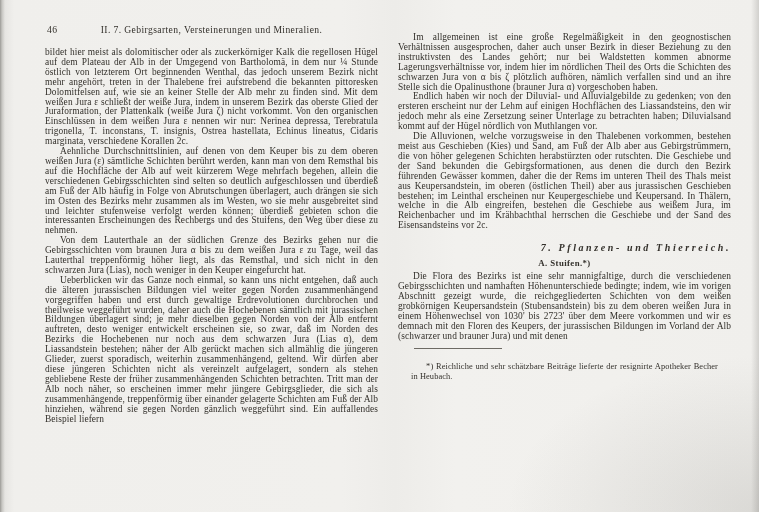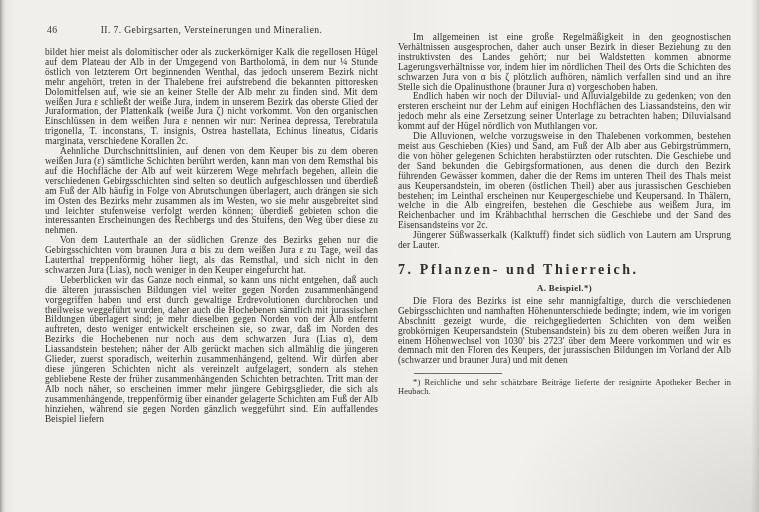--- a/index.html
+++ b/index.html
@@ -52,44 +52,45 @@
     font-size: 9.4px;
     line-height: 9.9px;
     text-indent: 1.6em;
     letter-spacing: 0.1px;
     hyphens: auto;
   }
   .noindent { text-indent: 0; }
 
   .section-heading {
     margin: 11px 0 5px 0;
-    text-align: left;
-    font-size: 14px;
+    text-align: right;
+    font-size: 10px;
     letter-spacing: 2.6px;
     text-indent: 0;
     white-space: nowrap;
+    font-style: italic;
   }
   .subsection-heading {
     margin: 0 0 4px 0;
     text-align: center;
     font-size: 8.8px;
     font-weight: bold;
     letter-spacing: 0.4px;
     text-indent: 0;
   }
 
   .footnote-rule {
     width: 88px;
     height: 0;
     border: none;
     border-top: 1px solid #6d6a64;
     margin: 7px 0 4px 16px;
   }
   .footnote {
-    margin: 0;
+    margin: 13px;
     text-align: justify;
     font-size: 8.4px;
     line-height: 9.2px;
     text-indent: 1.8em;
     letter-spacing: 0.1px;
   }
 </style>
 </head>
 <body>
 
@@ -103,22 +104,21 @@
   <p class="body-par noindent">bildet hier meist als dolomitischer oder als zuckerkörniger Kalk die regellosen Hügel auf dem Plateau der Alb in der Umgegend von Bartholomä, in dem nur ¼ Stunde östlich von letzterem Ort beginnenden Wenthal, das jedoch unserem Bezirk nicht mehr angehört, treten in der Thalebene frei aufstrebend die bekannten pittoresken Dolomitfelsen auf, wie sie an keiner Stelle der Alb mehr zu finden sind. Mit dem weißen Jura ε schließt der weiße Jura, indem in unserem Bezirk das oberste Glied der Juraformation, der Plattenkalk (weiße Jura ζ) nicht vorkommt. Von den organischen Einschlüssen in dem weißen Jura ε nennen wir nur: Nerinea depressa, Terebratula trigonella, T. inconstans, T. insignis, Ostrea hastellata, Echinus lineatus, Cidaris marginata, verschiedene Korallen 2c.</p>
   <p class="body-par">Aehnliche Durchschnittslinien, auf denen von dem Keuper bis zu dem oberen weißen Jura (ε) sämtliche Schichten berührt werden, kann man von dem Remsthal bis auf die Hochfläche der Alb auf weit kürzerem Wege mehrfach begehen, allein die verschiedenen Gebirgsschichten sind selten so deutlich aufgeschlossen und überdieß am Fuß der Alb häufig in Folge von Abrutschungen überlagert, auch drängen sie sich im Osten des Bezirks mehr zusammen als im Westen, wo sie mehr ausgebreitet sind und leichter stufenweise verfolgt werden können; überdieß gebieten schon die interessanten Erscheinungen des Rechbergs und des Stuifens, den Weg über diese zu nehmen.</p>
   <p class="body-par">Von dem Lauterthale an der südlichen Grenze des Bezirks gehen nur die Gebirgsschichten vom braunen Jura α bis zu dem weißen Jura ε zu Tage, weil das Lauterthal treppenförmig höher liegt, als das Remsthal, und sich nicht in den schwarzen Jura (Lias), noch weniger in den Keuper eingefurcht hat.</p>
   <p class="body-par">Ueberblicken wir das Ganze noch einmal, so kann uns nicht entgehen, daß auch die älteren jurassischen Bildungen viel weiter gegen Norden zusammenhängend vorgegriffen haben und erst durch gewaltige Erdrevolutionen durchbrochen und theilweise weggeführt wurden, daher auch die Hochebenen sämtlich mit jurassischen Bildungen überlagert sind; je mehr dieselben gegen Norden von der Alb entfernt auftreten, desto weniger entwickelt erscheinen sie, so zwar, daß im Norden des Bezirks die Hochebenen nur noch aus dem schwarzen Jura (Lias α), dem Liassandstein bestehen; näher der Alb gerückt machen sich allmählig die jüngeren Glieder, zuerst sporadisch, weiterhin zusammenhängend, geltend. Wir dürfen aber diese jüngeren Schichten nicht als vereinzelt aufgelagert, sondern als stehen gebliebene Reste der früher zusammenhängenden Schichten betrachten. Tritt man der Alb noch näher, so erscheinen immer mehr jüngere Gebirgsglieder, die sich als zusammenhängende, treppenförmig über einander gelagerte Schichten am Fuß der Alb hinziehen, während sie gegen Norden gänzlich weggeführt sind. Ein auffallendes Beispiel liefern</p>
 </div>
 
 <div class="page page-right">
   <p class="body-par">Im allgemeinen ist eine große Regelmäßigkeit in den geognostischen Verhältnissen ausgesprochen, daher auch unser Bezirk in dieser Beziehung zu den instruktivsten des Landes gehört; nur bei Waldstetten kommen abnorme Lagerungsverhältnisse vor, indem hier im nördlichen Theil des Orts die Schichten des schwarzen Jura von α bis ζ plötzlich aufhören, nämlich verfallen sind und an ihre Stelle sich die Opalinusthone (brauner Jura α) vorgeschoben haben.</p>
   <p class="body-par">Endlich haben wir noch der Diluvial- und Alluvialgebilde zu gedenken; von den ersteren erscheint nur der Lehm auf einigen Hochflächen des Liassandsteins, den wir jedoch mehr als eine Zersetzung seiner Unterlage zu betrachten haben; Diluvialsand kommt auf der Hügel nördlich von Muthlangen vor.</p>
   <p class="body-par">Die Alluvionen, welche vorzugsweise in den Thalebenen vorkommen, bestehen meist aus Geschieben (Kies) und Sand, am Fuß der Alb aber aus Gebirgstrümmern, die von höher gelegenen Schichten herabstürzten oder rutschten. Die Geschiebe und der Sand bekunden die Gebirgsformationen, aus denen die durch den Bezirk führenden Gewässer kommen, daher die der Rems im unteren Theil des Thals meist aus Keupersandstein, im oberen (östlichen Theil) aber aus jurassischen Geschieben bestehen; im Leinthal erscheinen nur Keupergeschiebe und Keupersand. In Thälern, welche in die Alb eingreifen, bestehen die Geschiebe aus weißem Jura, im Reichenbacher und im Krähbachthal herrschen die Geschiebe und der Sand des Eisensandsteins vor 2c.</p>
-  <p class="body-par">Jüngerer Süßwasserkalk (Kalktuff) findet sich südlich von Lautern am Ursprung der Lauter.</p>
 
   <h2 class="section-heading">7. Pflanzen- und Thierreich.</h2>
-  <h3 class="subsection-heading">A. Beispiel.*)</h3>
+  <h3 class="subsection-heading">A. Stuifen.*)</h3>
 
   <p class="body-par">Die Flora des Bezirks ist eine sehr mannigfaltige, durch die verschiedenen Gebirgsschichten und namhaften Höhenunterschiede bedingte; indem, wie im vorigen Abschnitt gezeigt wurde, die reichgegliederten Schichten von dem weißen grobkörnigen Keupersandstein (Stubensandstein) bis zu dem oberen weißen Jura in einem Höhenwechsel von 1030' bis 2723' über dem Meere vorkommen und wir es demnach mit den Floren des Keupers, der jurassischen Bildungen im Vorland der Alb (schwarzer und brauner Jura) und mit denen</p>
 
   <hr class="footnote-rule">
   <p class="footnote">*) Reichliche und sehr schätzbare Beiträge lieferte der resignirte Apotheker Becher in Heubach.</p>
 </div>
 
 </body></html>

